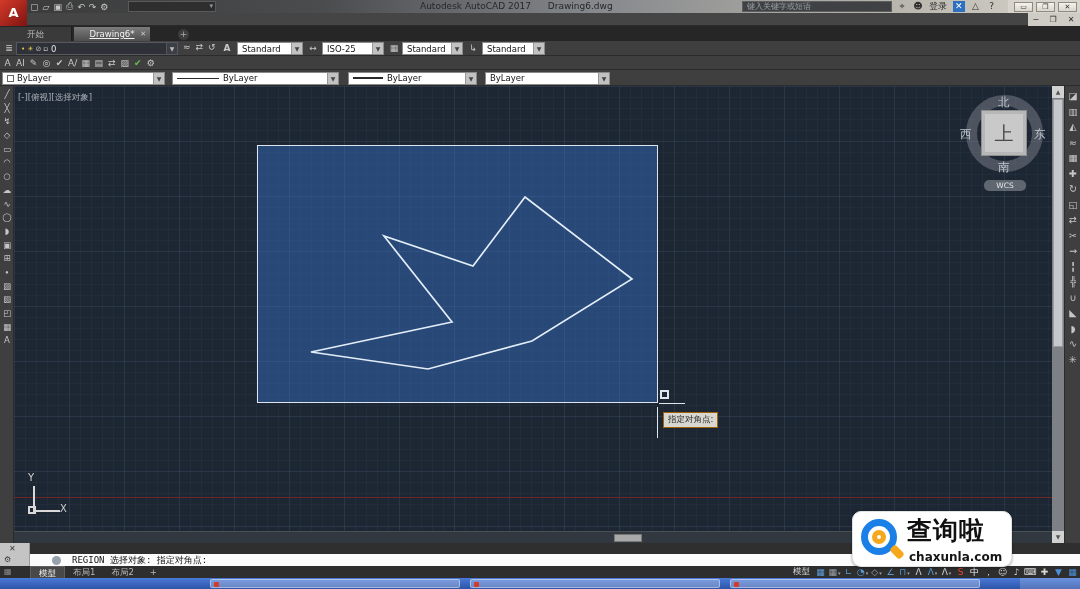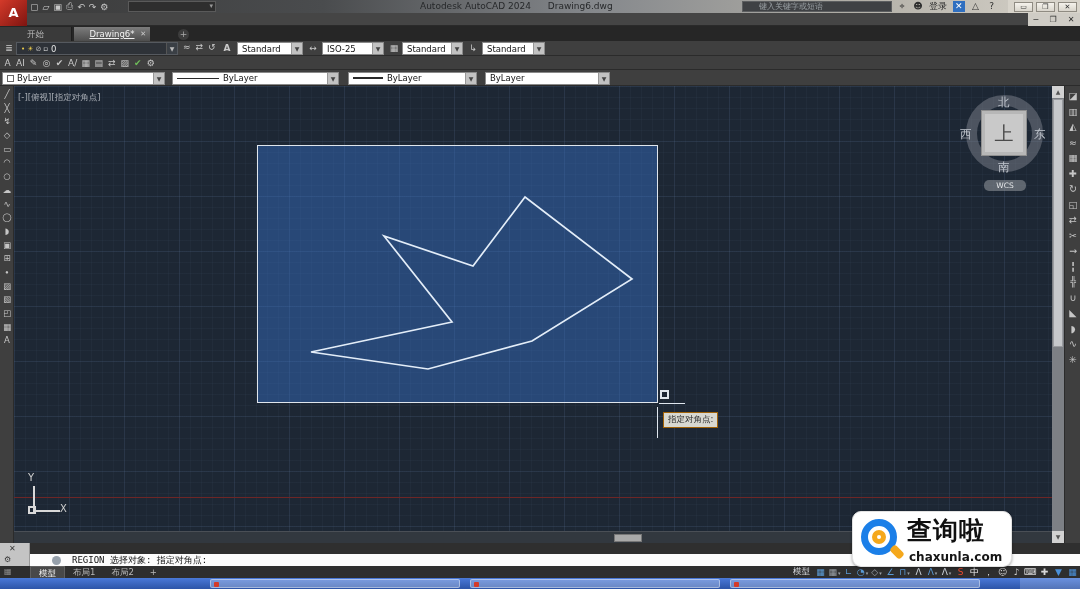--- a/index.html
+++ b/index.html
@@ -12,21 +12,21 @@
   #titlebar { left:0; top:0; width:1080px; height:13px;
     background:linear-gradient(90deg,#3a3a3a 0%,#4a4c4e 30%,#85888c 55%,#b3b0a8 80%,#d8d4cb 100%); }
   #acad-logo { left:0; top:0; width:27px; height:26px; z-index:30;
     background:linear-gradient(135deg,#d43a2a,#7e1410); color:#fff; font-weight:bold;
     font-size:13px; text-align:center; line-height:26px; }
   #qat { left:30px; top:0; height:13px; display:flex; align-items:center; gap:4px; color:#e2e2e2; font-size:9px; }
   #qat .icon { cursor:default; }
   #workspace-dropdown { left:128px; top:1px; width:88px; height:11px; background:#2e2e2e; border:1px solid #5a5a5a; color:#9a9a9a; font-size:7px; line-height:9px; text-align:right; padding-right:2px; }
   #title-text { left:420px; top:1px; font-size:9px; color:#26282a; white-space:nowrap; }
   #title-text b { font-weight:normal; margin-left:14px; }
-  #search-box { left:742px; top:1px; width:150px; height:11px; background:#3f4144; border:1px solid #5c5e60; color:#9aa0a4; font-size:8px; line-height:9px; padding-left:16px; overflow:hidden; white-space:nowrap; }
+  #search-box { left:742px; top:1px; width:150px; height:11px; background:#3f4144; border:1px solid #5c5e60; color:#9aa0a4; font-size:8px; line-height:9px; padding-left:4px; overflow:hidden; white-space:nowrap; }
   #tb-right-icons { left:897px; top:0; height:13px; display:flex; align-items:center; gap:6px; font-size:9px; }
   #tb-right-icons .icon { display:inline-block; min-width:10px; text-align:center; line-height:11px; }
   #window-buttons { left:1008px; top:0; width:72px; height:13px; background:#d8d4cb; display:flex; align-items:center; justify-content:flex-end; gap:3px; padding-right:3px; }
   #window-buttons .wbtn { width:19px; height:10px; background:linear-gradient(#f5f2ec,#d9d5cc); border:1px solid #8f8b82; color:#333; font-size:7px; line-height:8px; text-align:center; }
 
   
   #menubar { left:0; top:13px; width:1080px; height:13px; background:#454545; border-bottom:1px solid #2a2a2a; }
   #menu-items { position:absolute; left:30px; top:0; height:13px; display:flex; align-items:center; }
   #menu-items span { color:#e3e3e3; font-size:8.5px; padding:0 9px; line-height:13px; }
   #doc-window-controls { left:1028px; top:0; width:52px; height:13px; background:#cfccc5; display:flex; align-items:center; justify-content:space-around; color:#2c2c2c; font-size:8px; }
@@ -146,21 +146,21 @@
         <span class="icon" style="color: rgb(201, 201, 201); font-size: 9px;">▢</span>
         <span class="icon" style="color: rgb(201, 201, 201); font-size: 9px;">▱</span>
         <span class="icon" style="color: rgb(201, 201, 201); font-size: 9px;">▣</span>
         <span class="icon" style="color: rgb(201, 201, 201); font-size: 9px;">⎙</span>
         <span class="icon" style="color: rgb(201, 201, 201); font-size: 9px;">↶</span>
         <span class="icon" style="color: rgb(201, 201, 201); font-size: 9px;">↷</span>
         <span class="icon" style="color: rgb(201, 201, 201); font-size: 9px;">⚙</span>
       </div>
     <div id="workspace-dropdown" class="abs">▾</div>
     <div id="title-text" class="abs">
-      <span>Autodesk AutoCAD 2024</span>
+      <span>Autodesk AutoCAD 2017</span>
       <b>Drawing6.dwg</b>
     </div>
     <div id="search-box" class="abs">键入关键字或短语</div>
     <div id="tb-right-icons" class="abs">
         <span class="icon" style="color: rgb(47, 47, 47);">⌖</span>
         <span class="icon" style="color: rgb(47, 47, 47);">☻</span>
         <span class="icon" style="color: rgb(42, 42, 42);">登录</span>
         <span class="icon" style="color: rgb(255, 255, 255); background: rgb(47, 111, 192); padding: 0px 2px;">✕</span>
         <span class="icon" style="color: rgb(47, 47, 47);">△</span>
         <span class="icon" style="color: rgb(47, 47, 47);">?</span>
@@ -264,21 +264,21 @@
     </div>
     <div class="combo" style="left:485px;width:125px;top:1.5px;">
       <span>ByLayer</span>
         <span class="carrow">▼</span>
     </div>
   </div>
 
   <div id="workspace" class="abs">
     <div id="canvas" class="abs"></div>
     <div id="red-axis" class="abs"></div>
-    <div id="viewport-label" class="abs">[-][俯视][指定对角点]</div>
+    <div id="viewport-label" class="abs">[-][俯视][选择对象]</div>
 
     <div id="viewcube-ring" class="abs"></div>
     <div id="viewcube-face" class="abs">上</div>
     <span class="vc-label" style="left:998px;top:9px;">北</span>
     <span class="vc-label" style="left:960px;top:41px;">西</span>
     <span class="vc-label" style="left:1034px;top:41px;">东</span>
     <span class="vc-label" style="left:998px;top:74px;">南</span>
     <div id="wcs-pill" class="abs">WCS</div>
 
     <div id="selection-rect" class="abs" style="left: 257px; top: 59px; width: 401px; height: 258px;"></div>

